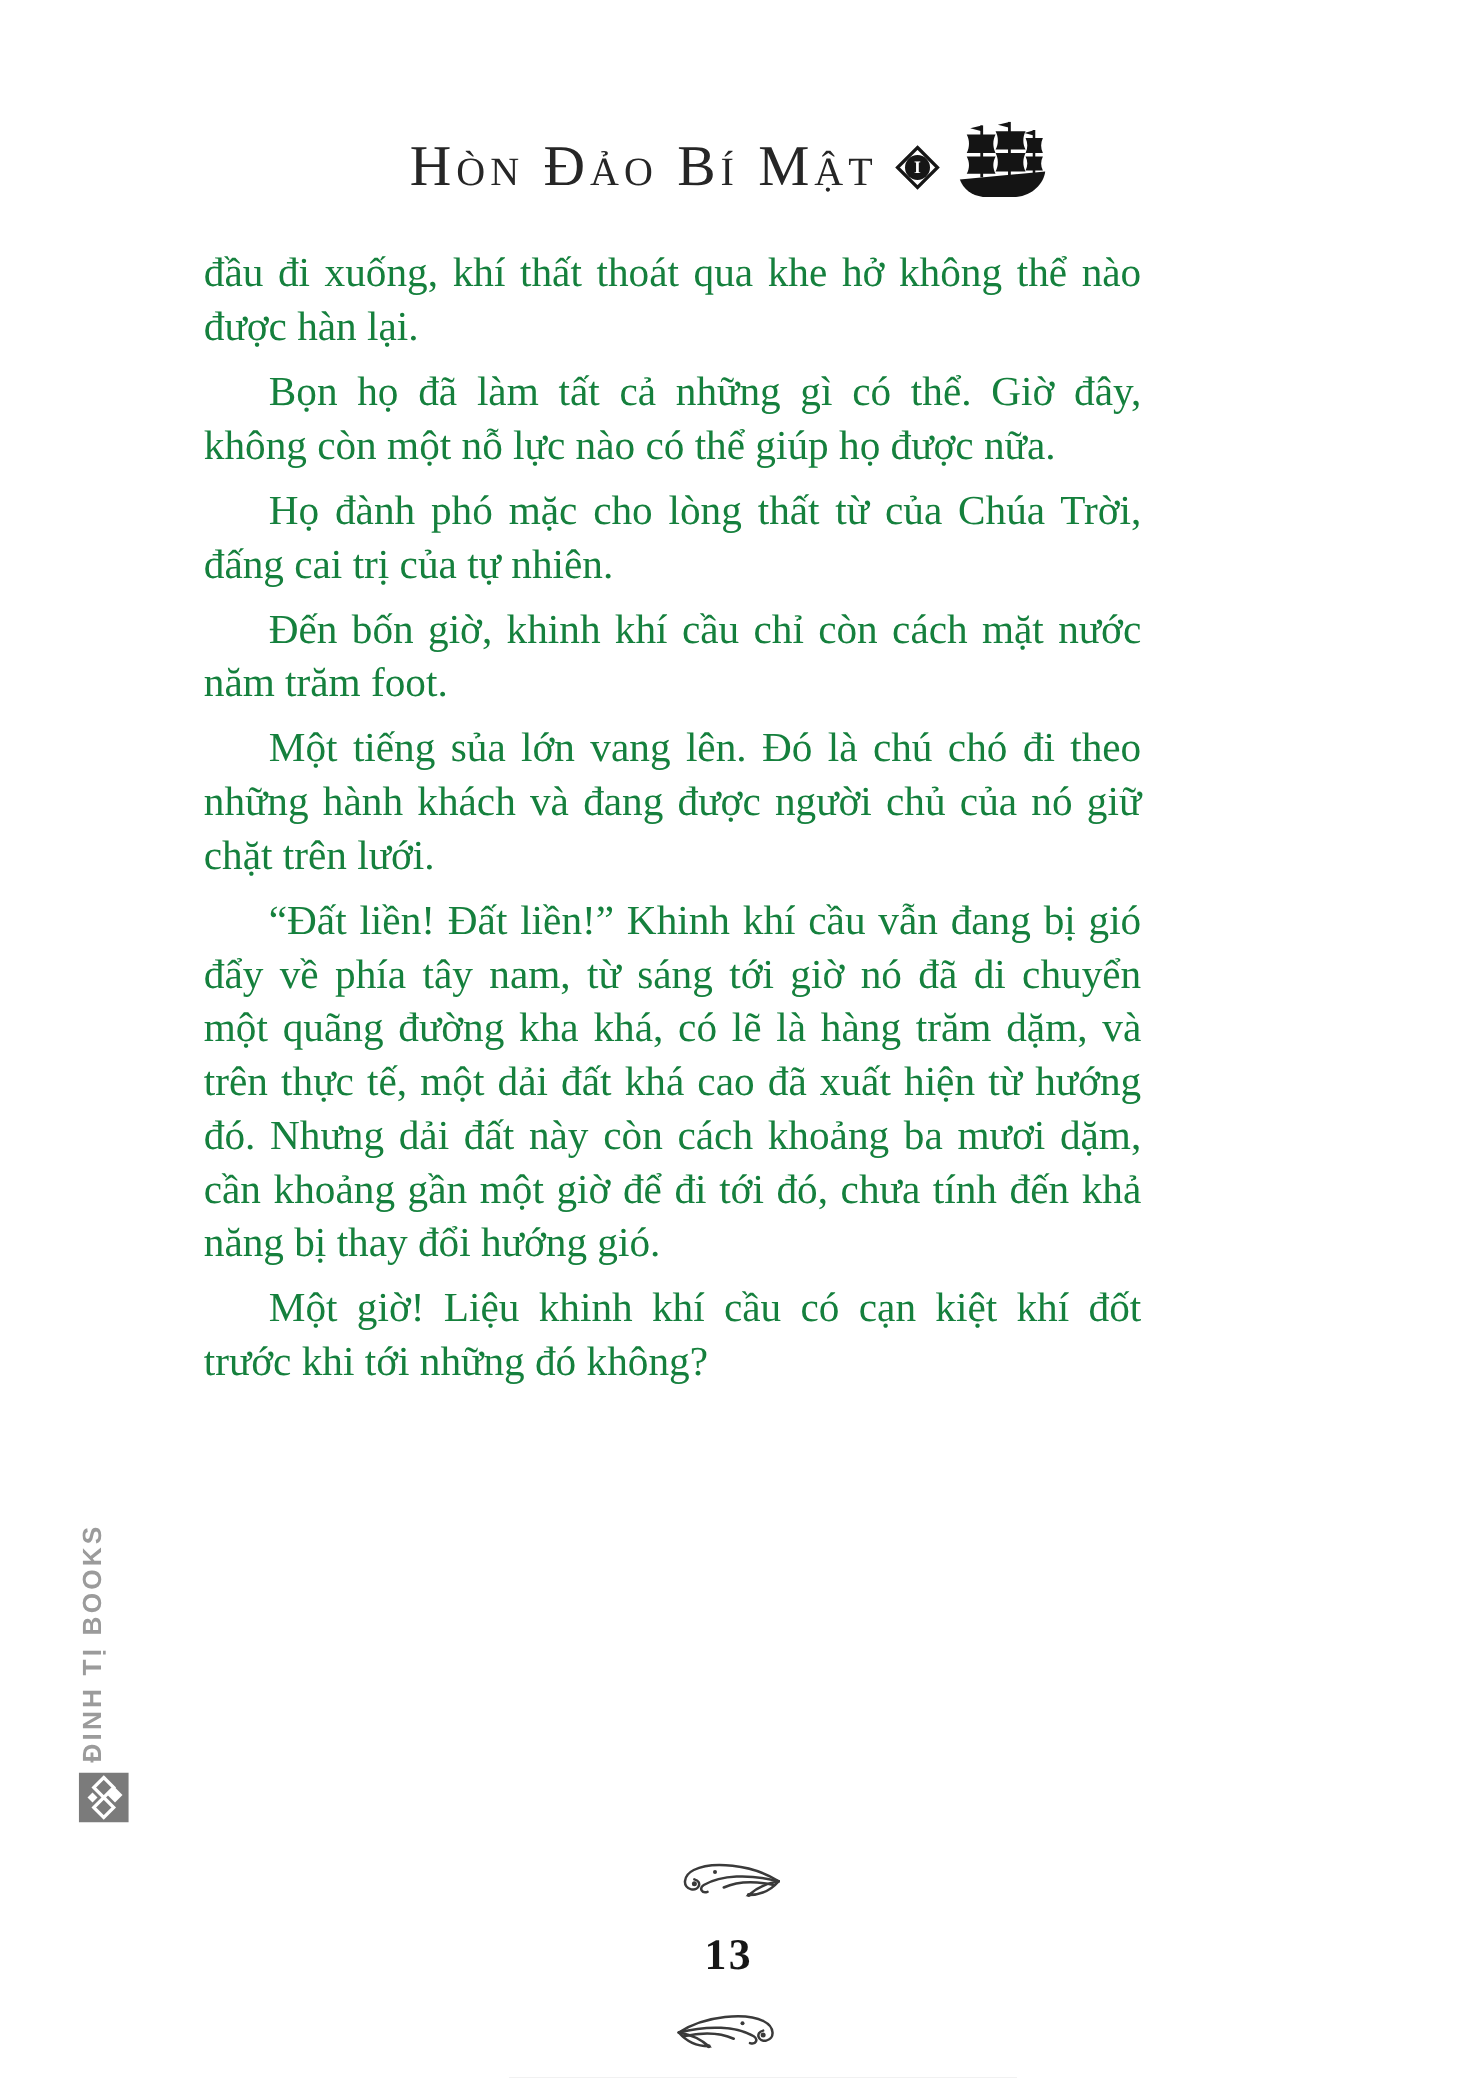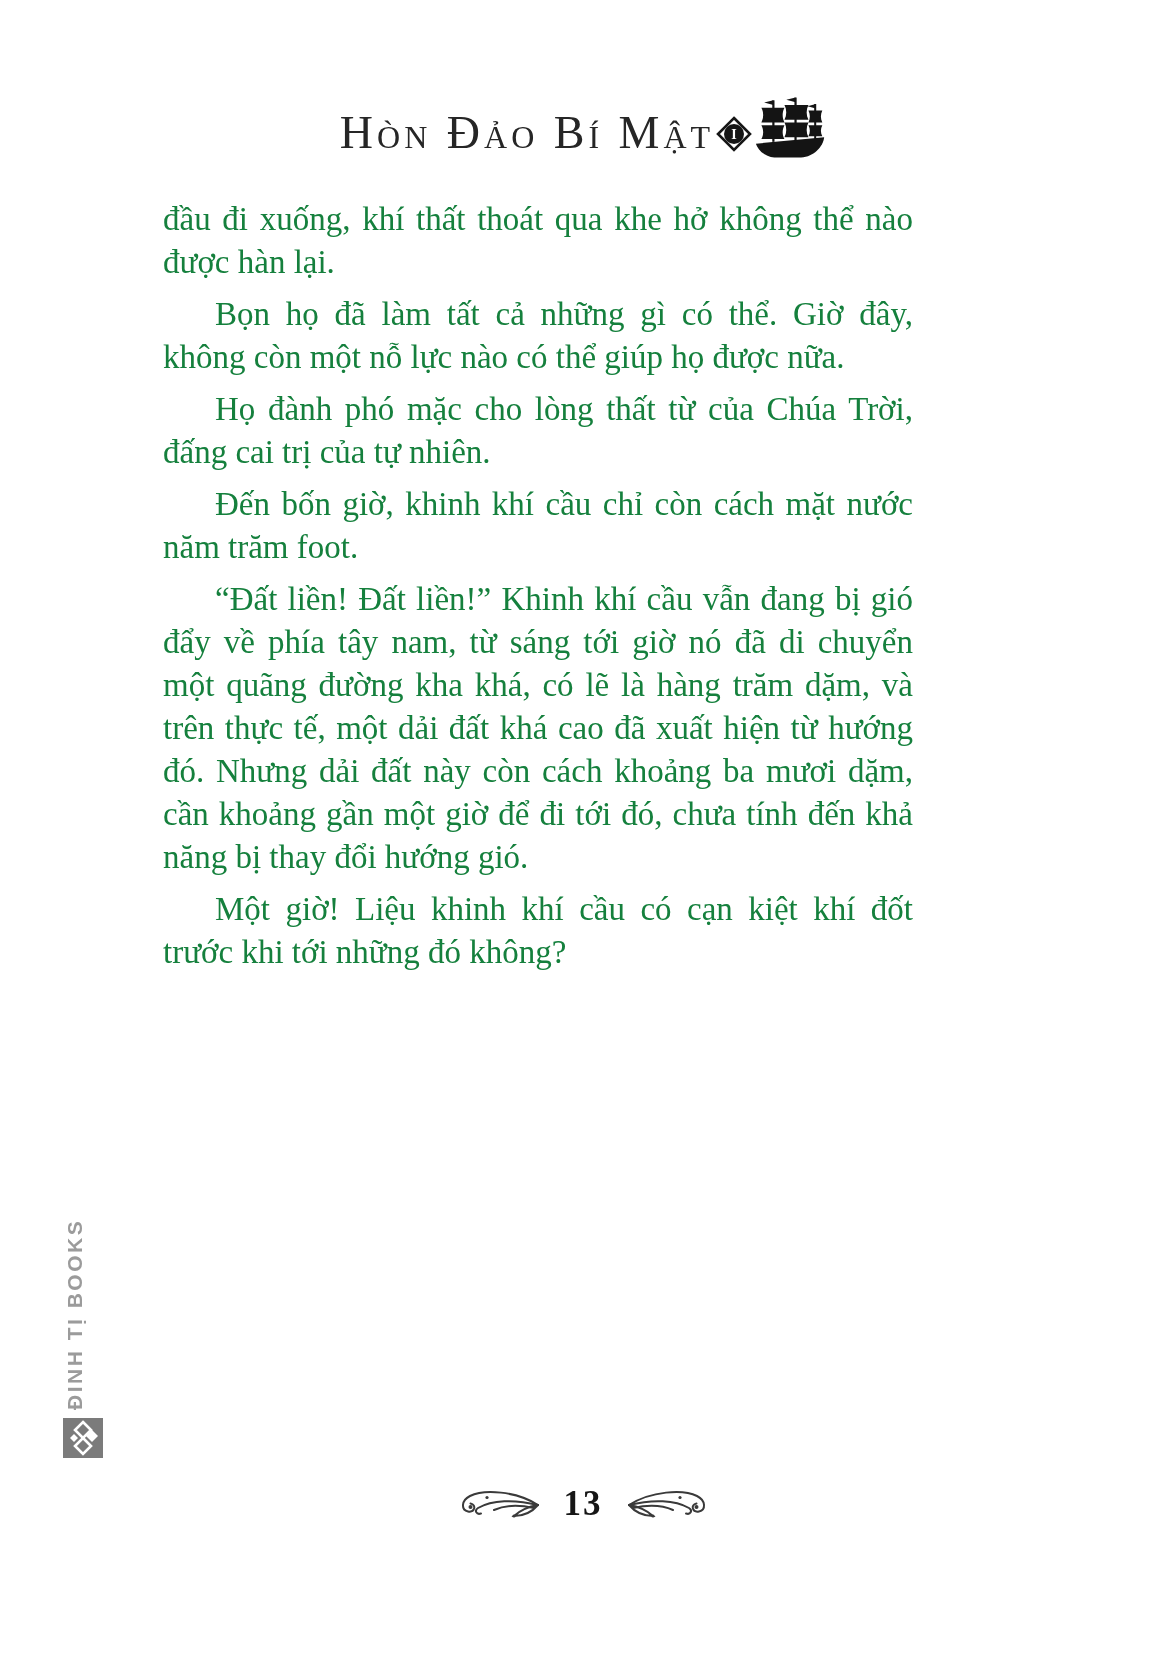--- a/index.html
+++ b/index.html
@@ -17,21 +17,21 @@
   
   .header {
     position: absolute;
     top: 92px;
     left: 0;
     width: 100%;
     height: 76px;
     display: flex;
     justify-content: center;
     align-items: center;
-    gap: 1px;
+    gap: 13px;
   }
   .header-title {
     font-variant: small-caps;
     font-size: 46px;
     letter-spacing: 4px;
     color: #262626;
     line-height: 1;
     white-space: nowrap;
     padding-top: 6px;
   }
@@ -78,20 +78,21 @@
   
   .footer {
     position: absolute;
     top: 1484px;
     left: 0;
     width: 100%;
     display: flex;
     justify-content: center;
     align-items: center;
     gap: 24px;
+    flex-direction: column;
   }
   .page-number {
     font-size: 35px;
     font-weight: bold;
     color: #161616;
     line-height: 1;
     letter-spacing: 2px;
   }
   .flourish { width: 84px; height: 38px; }
   .flourish.mirrored { transform: scaleX(-1); }
@@ -132,20 +133,21 @@
         <path d="M2,50 L76,43 C75,53 65,64 51,65 L22,65 C12,64 5,58 2,50 Z"></path>
       </g>
     </svg>
   </div>
 
   <div class="body-text">
     <p class="no-indent">đầu đi xuống, khí thất thoát qua khe hở không thể nào được hàn lại.</p>
     <p>Bọn họ đã làm tất cả những gì có thể. Giờ đây, không còn một nỗ lực nào có thể giúp họ được nữa.</p>
     <p>Họ đành phó mặc cho lòng thất từ của Chúa Trời, đấng cai trị của tự nhiên.</p>
     <p>Đến bốn giờ, khinh khí cầu chỉ còn cách mặt nước năm trăm foot.</p>
+    <p>Một tiếng sủa lớn vang lên. Đó là chú chó đi theo những hành khách và đang được người chủ của nó giữ chặt trên lưới.</p>
     <p>“Đất liền! Đất liền!” Khinh khí cầu vẫn đang bị gió đẩy về phía tây nam, từ sáng tới giờ nó đã di chuyển một quãng đường kha khá, có lẽ là hàng trăm dặm, và trên thực tế, một dải đất khá cao đã xuất hiện từ hướng đó. Nhưng dải đất này còn cách khoảng ba mươi dặm, cần khoảng gần một giờ để đi tới đó, chưa tính đến khả năng bị thay đổi hướng gió.</p>
     <p>Một giờ! Liệu khinh khí cầu có cạn kiệt khí đốt trước khi tới những đó không?</p>
   </div>
 
   <div class="publisher-vertical">ĐINH TỊ BOOKS</div>
 
   <svg class="publisher-logo" viewBox="0 0 40 40">
     <rect x="0" y="0" width="40" height="40" fill="#7b7b7b"></rect>
     <g stroke="#ffffff" stroke-width="2.6" fill="none">
       <polygon points="20,4 28,12 20,20 12,12"></polygon>

